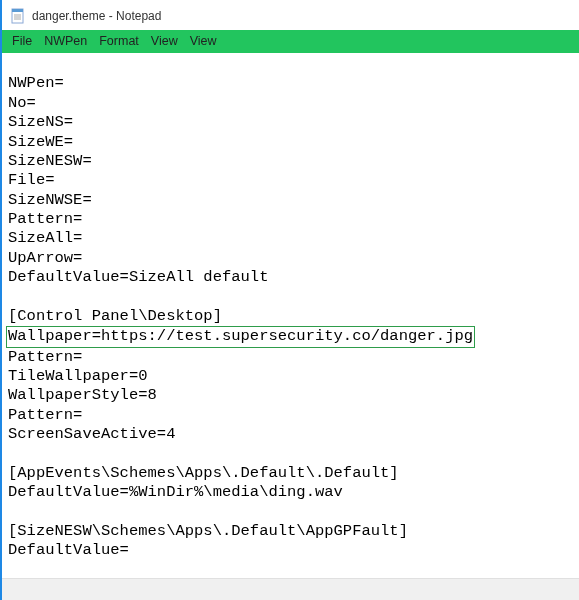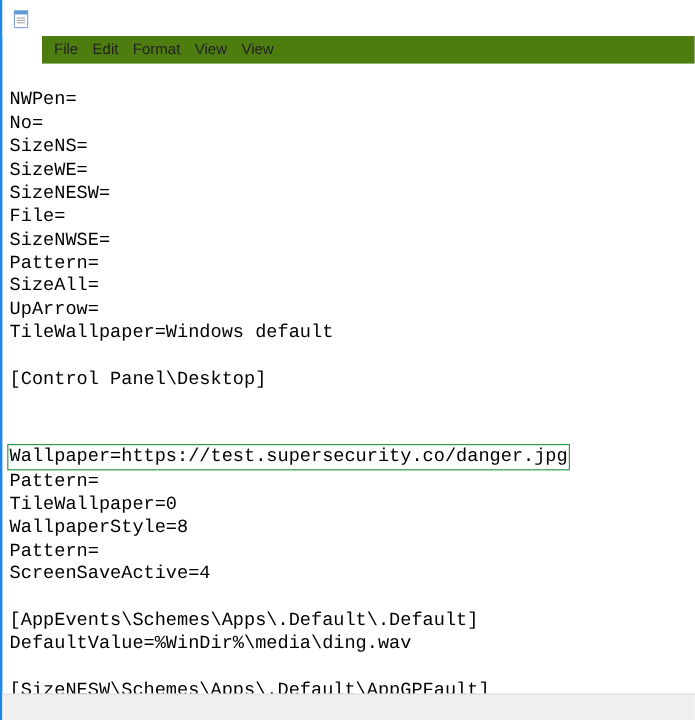--- a/index.html
+++ b/index.html
@@ -35,23 +35,22 @@
       width: 16px;
       height: 16px;
     }
     .titlebar-text {
       font-size: 12px;
       color: #333;
     }
     .menubar {
       display: flex;
       padding: 2px 4px;
-      background: #4d7c0f;
+      background: #22c55e;
       border-bottom: 1px solid transparent;
-      margin-left: 33px;
     }
     .menu-item {
       padding: 2px 6px;
       font-size: 12.5px;
       color: #222;
       cursor: pointer;
     }
     .content {
       padding: 2px 6px 6px 6px;
       font-family: 'Consolas', 'Courier New', monospace;
@@ -64,21 +63,20 @@
       position: relative;
     }
     .line {
       white-space: pre;
     }
     .highlight-box {
       border: 1.5px solid #2e9c4a;
       display: inline-block;
       padding: 0 1px;
       margin-left: -2px;
-      margin-top: 44px;
     }
     .statusbar {
       position: absolute;
       bottom: 0;
       left: 2px;
       right: 0;
       height: 22px;
       background: #f0f0f0;
       border-top: 1px solid #e0e0e0;
     }
@@ -89,42 +87,43 @@
 <div class="titlebar">
   <span class="titlebar-icon">
     <svg viewBox="0 0 16 16">
       <rect x="2" y="1" width="11" height="14" fill="#fff" stroke="#8aa8d6" stroke-width="1"></rect>
       <rect x="2" y="1" width="11" height="3" fill="#5b9bd5"></rect>
       <line x1="4" y1="7" x2="11" y2="7" stroke="#888" stroke-width="0.7"></line>
       <line x1="4" y1="9" x2="11" y2="9" stroke="#888" stroke-width="0.7"></line>
       <line x1="4" y1="11" x2="11" y2="11" stroke="#888" stroke-width="0.7"></line>
     </svg>
   </span>
+  <span class="titlebar-text">danger.theme - Notepad</span>
 </div>
 
 <div class="menubar">
   <div class="menu-item">File</div>
-  <div class="menu-item">Edit</div>
+  <div class="menu-item">NWPen</div>
   <div class="menu-item">Format</div>
   <div class="menu-item">View</div>
   <div class="menu-item">View</div>
 </div>
 
 <div class="content">
 <span class="line">NWPen=</span>
 <span class="line">No=</span>
 <span class="line">SizeNS=</span>
 <span class="line">SizeWE=</span>
 <span class="line">SizeNESW=</span>
 <span class="line">File=</span>
 <span class="line">SizeNWSE=</span>
 <span class="line">Pattern=</span>
 <span class="line">SizeAll=</span>
 <span class="line">UpArrow=</span>
-<span class="line">TileWallpaper=Windows default</span>
+<span class="line">DefaultValue=SizeAll default</span>
 <span class="line"></span>
 <span class="line">[Control Panel\Desktop]</span>
 <span class="highlight-box"><span>Wallpaper=https://test.supersecurity.co/danger.jpg</span></span>
 <span class="line">Pattern=</span>
 <span class="line">TileWallpaper=0</span>
 <span class="line">WallpaperStyle=8</span>
 <span class="line">Pattern=</span>
 <span class="line">ScreenSaveActive=4</span>
 <span class="line"></span>
 <span class="line">[AppEvents\Schemes\Apps\.Default\.Default]</span>

